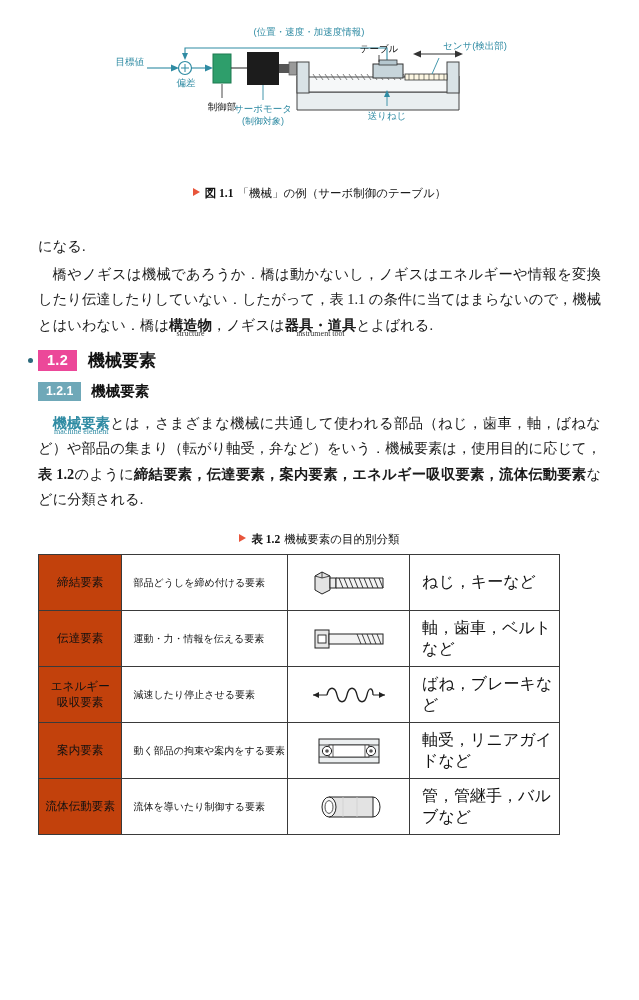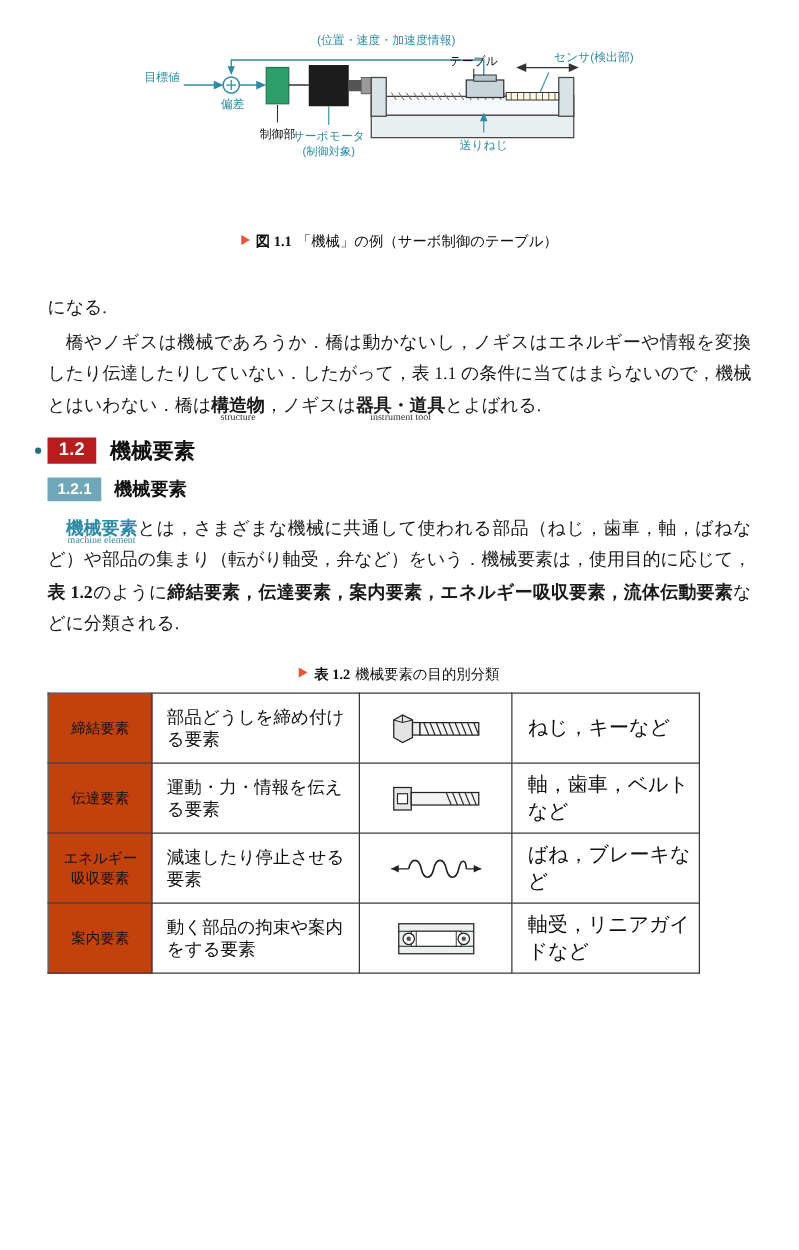--- a/index.html
+++ b/index.html
@@ -87,21 +87,21 @@
     display: flex;
     align-items: center;
   }
   .sec-h2 .dot {
     width: 5px; height: 5px;
     background: #2b6a7c;
     border-radius: 50%;
     margin-right: 5px;
   }
   .sec-h2 .num {
-    background: #b91c1c;
+    background: #ec4899;
     color: #fff;
     font-weight: bold;
     font-size: 14.5px;
     padding: 2px 9px 3px 9px;
     font-family: "Liberation Sans", sans-serif;
     letter-spacing: 0.3px;
   }
   .sec-h2 .ttl {
     margin-left: 11px;
     font-size: 17px;
@@ -165,21 +165,21 @@
   .tbl .c1 {
     width: 82px;
     background: #c2410c;
     text-align: center;
     font-size: 11.6px;
     line-height: 1.35;
   }
   .tbl .c2 {
     width: 153px;
     padding-left: 11px;
-    font-size: 14px;
+    font-size: 10px;
   }
   .tbl .c3 {
     width: 120px;
     text-align: center;
   }
   .tbl .c4 {
     width: 136px;
     padding-left: 12px;
     font-size: 16px;
   }
@@ -393,16 +393,31 @@
             <circle cx="28" cy="17" r="1.8" fill="#555"></circle>
             <circle cx="72" cy="17" r="4.6" fill="#fff" stroke="#222" stroke-width="1"></circle>
             <circle cx="72" cy="17" r="1.8" fill="#555"></circle>
             <line x1="34" y1="11" x2="34" y2="23" stroke="#222" stroke-width="0.7"></line>
             <line x1="66" y1="11" x2="66" y2="23" stroke="#222" stroke-width="0.7"></line>
           </svg>
         </td>
         <td class="c4">軸受，リニアガイドなど</td>
       </tr>
 
+      <tr>
+        <td class="c1">流体伝動要素</td>
+        <td class="c2">流体を導いたり制御する要素</td>
+        <td class="c3">
+          <svg width="100" height="32" viewBox="0 0 100 32">
+            <path d="M30 6 L74 6 L74 26 L30 26 Z" fill="#e3e3e3" stroke="#222" stroke-width="1"></path>
+            <ellipse cx="30" cy="16" rx="7" ry="10" fill="#f7f7f7" stroke="#222" stroke-width="1"></ellipse>
+            <ellipse cx="30" cy="16" rx="4" ry="6.4" fill="#ffffff" stroke="#222" stroke-width="0.8"></ellipse>
+            <path d="M74 6 A7 10 0 0 1 74 26" fill="none" stroke="#222" stroke-width="1"></path>
+            <line x1="44" y1="6" x2="44" y2="26" stroke="#cfcfcf" stroke-width="0.8"></line>
+            <line x1="58" y1="6" x2="58" y2="26" stroke="#cfcfcf" stroke-width="0.8"></line>
+          </svg>
+        </td>
+        <td class="c4">管，管継手，バルブなど</td>
+      </tr>
     </tbody>
   </table>
 
 </div>
 
 </body></html>

